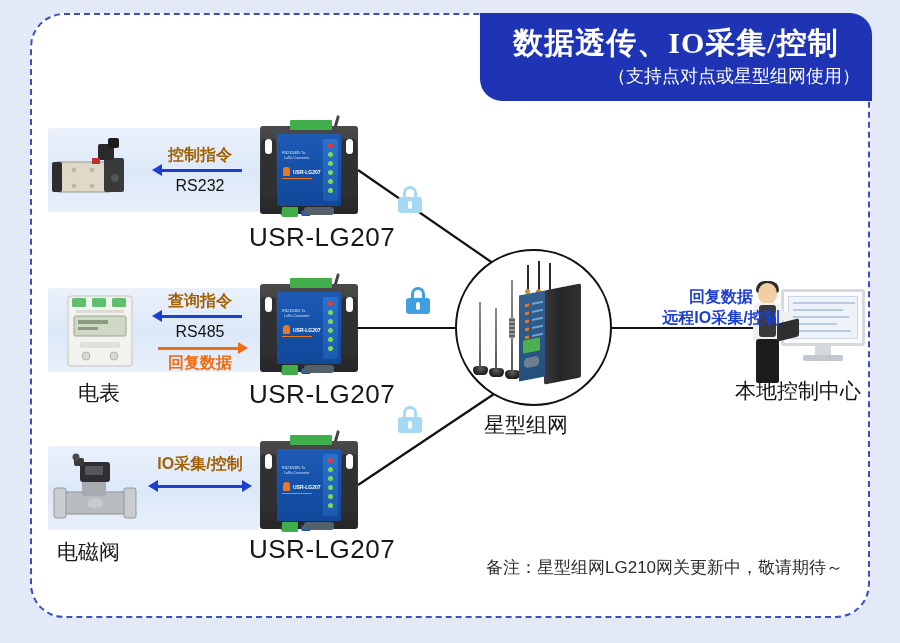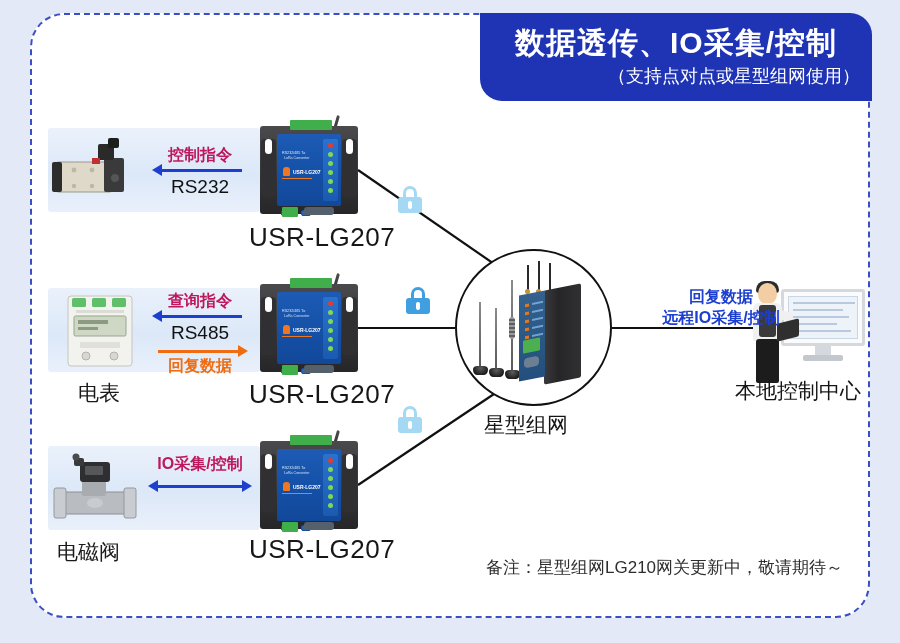--- a/index.html
+++ b/index.html
@@ -24,20 +24,21 @@
     position:absolute; left:480px; top:13px; width:392px; height:88px;
     background:#1f33b5;
     border-radius:0 22px 0 22px;
     color:#fff;
     display:flex; flex-direction:column; align-items:center; justify-content:center;
     z-index:6;
   }
   .banner .t1 {
     font-size:30px; font-weight:bold; letter-spacing:1px; line-height:1.15;
     white-space:nowrap;
+    font-family:Liberation Serif, serif;
   }
   .banner .t2 {
     font-size:18px; margin-top:4px; white-space:nowrap; align-self:flex-end;
     margin-right:12px;
   }
 
   
   .row { position:absolute; left:48px; width:212px; height:84px;
          background:linear-gradient(180deg,#eaf1fb 0%,#dce8f8 55%,#e9f0fb 100%);
          border-radius:3px; }
@@ -51,23 +52,23 @@
   .rowlabel.l3 { left:57px; top:538px; }
 
   .usrlabel { position:absolute; font-size:26px; color:#171717; letter-spacing:.5px; white-space:nowrap; }
   .usrlabel.u1 { left:249px; top:222px; }
   .usrlabel.u2 { left:249px; top:379px; }
   .usrlabel.u3 { left:249px; top:534px; }
 
   
   .arrowgrp { position:absolute; text-align:center; }
   .arrowgrp .cap { font-size:16px; font-weight:bold; white-space:nowrap; line-height:1.15; }
-  .cap.blue { color:#be185d; }
+  .cap.blue { color:#a16207; }
   .cap.orange { color:#ef6c11; }
-  .midtxt { font-size:19px; color:#111; line-height:1.2; white-space:nowrap; }
+  .midtxt { font-size:16px; color:#111; line-height:1.2; white-space:nowrap; }
 
   .ar { position:relative; height:12px; }
   .ar .bar { position:absolute; top:5px; height:3px; left:6px; right:6px; }
   .ar .hL, .ar .hR { position:absolute; top:0px; width:0;height:0;
                      border-top:6px solid transparent; border-bottom:6px solid transparent; }
   .ar .hL { left:0; }
   .ar .hR { right:0; }
 
   
   .g1 { left:152px; top:146px; width:96px; }

